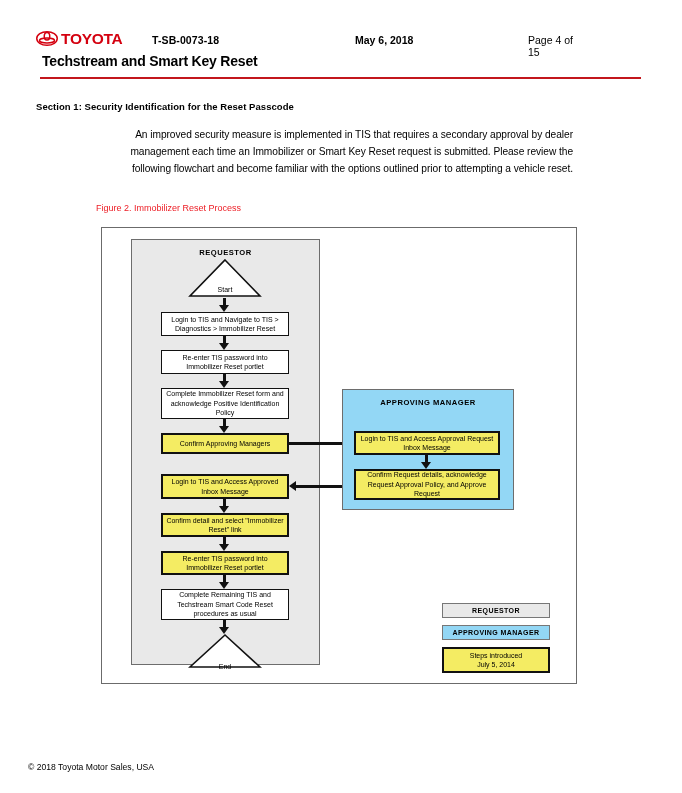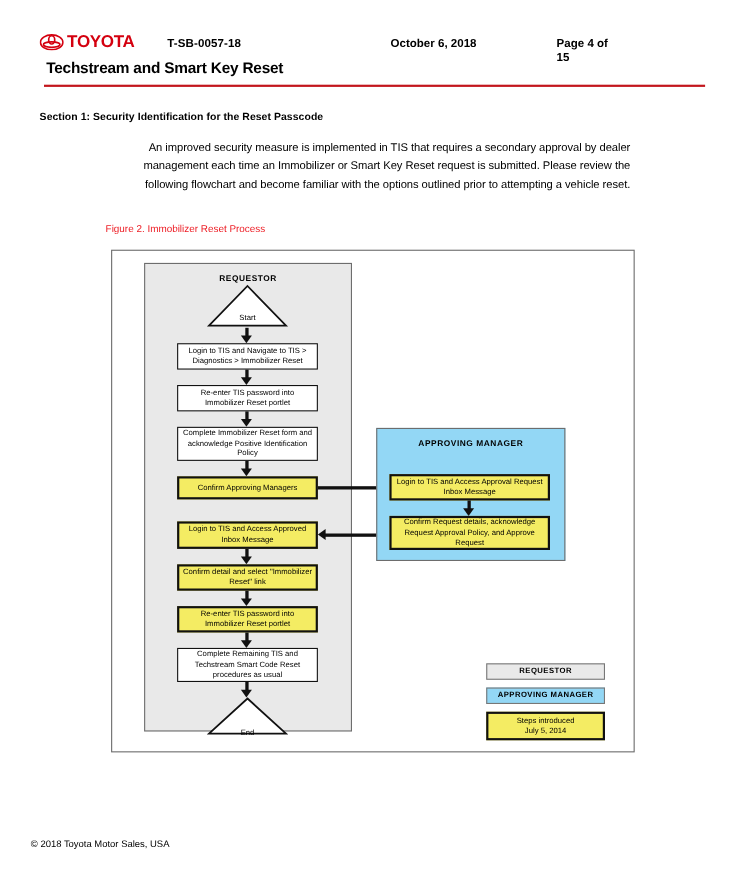--- a/index.html
+++ b/index.html
@@ -13,21 +13,21 @@
     position: relative;
     font-family: "Liberation Sans", sans-serif;
     color: #000000;
     overflow: hidden;
   }
 
   
   .page-header {
     position: absolute;
     left: 0; top: 14px;
-    width: 562px; height: 30px;
+    width: 562px; height: 30px; padding-left: 16px;
   }
   .toyota-logo {
     position: absolute;
     left: 36px; top: 17px;
     display: flex;
     align-items: center;
     gap: 3px;
   }
   .toyota-mark { width: 22px; height: 15px; display: block; }
   .toyota-word {
@@ -45,23 +45,23 @@
     letter-spacing: 0.1px;
   }
   .hdr-date {
     position: absolute;
     left: 355px; top: 20px;
     font-size: 10.5px;
     font-weight: bold;
   }
   .hdr-page {
     position: absolute;
-    left: 506px; top: 20px;
+    left: 528px; top: 20px;
     font-size: 10.5px;
-    font-weight: bold;
+    font-weight: normal;
   }
 
   .doc-title {
     position: absolute;
     left: 42px; top: 53px;
     font-size: 14px;
     font-weight: bold;
     letter-spacing: -0.2px;
   }
   .title-rule {
@@ -232,22 +232,22 @@
 
   <div class="toyota-logo">
     <svg class="toyota-mark" viewBox="0 0 44 30">
       <ellipse cx="22" cy="15" rx="20.5" ry="13.5" fill="none" stroke="#D4000F" stroke-width="3"></ellipse>
       <ellipse cx="22" cy="10.5" rx="5.5" ry="7.5" fill="none" stroke="#D4000F" stroke-width="3"></ellipse>
       <ellipse cx="22" cy="19" rx="15" ry="5" fill="none" stroke="#D4000F" stroke-width="3"></ellipse>
     </svg>
     <span class="toyota-word">TOYOTA</span>
   </div>
 
-  <div class="hdr-doc">T-SB-0057-18</div>
-  <div class="hdr-date">October 6, 2018</div>
+  <div class="hdr-doc">T-SB-0073-18</div>
+  <div class="hdr-date">May 6, 2018</div>
   <div class="hdr-page">Page 4 of 15</div>
 </div>
 
 <div class="doc-title">Techstream and Smart Key Reset</div>
 <div class="title-rule"></div>
 
 <div class="section-heading">Section 1: Security Identification for the Reset Passcode</div>
 <div class="body-copy">An improved security measure is implemented in TIS that requires a secondary approval by dealer management each time an Immobilizer or Smart Key Reset request is submitted. Please review the following flowchart and become familiar with the options outlined prior to attempting a vehicle reset.</div>
 <div class="figure-caption">Figure 2. Immobilizer Reset Process</div>
 

